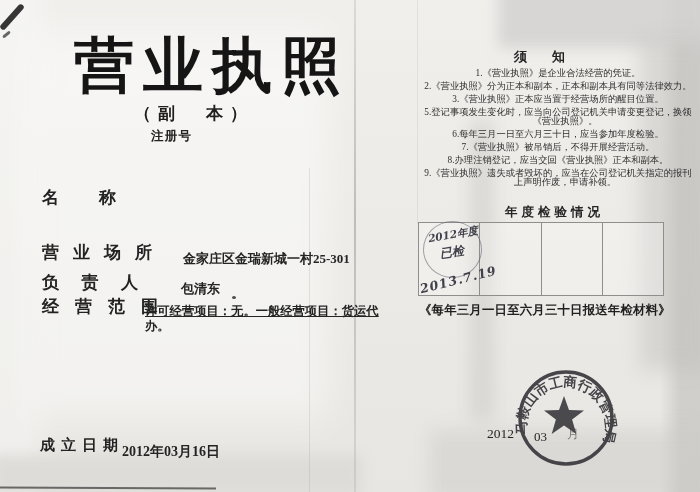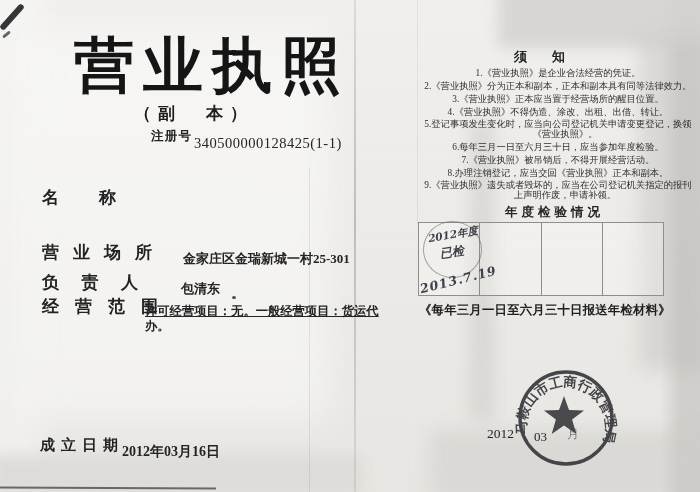--- a/index.html
+++ b/index.html
@@ -41,21 +41,20 @@
   <div class="abs" style="left:-4px;top:14px;width:32px;height:6px;background:#1b1b1b;border-radius:3px;transform:rotate(-48deg);opacity:.88;"></div>
   <div class="abs" style="left:2px;top:33px;width:9px;height:3px;background:#2a2a2a;border-radius:2px;transform:rotate(-40deg);opacity:.7;"></div>
   <div class="abs" style="left:0;top:487px;width:216px;height:2px;background:#4a4a4a;opacity:.8;transform:rotate(.2deg);"></div>
   <div class="abs" style="left:232px;top:296px;width:4px;height:3px;background:#222;border-radius:50%;opacity:.8;"></div>
 
   <div class="abs" style="left:134px;top:102px;font-size:17px;font-weight:bold;letter-spacing:7px;color:#1e1e1e;">（副　本）</div>
 
   <div class="abs" style="left:74px;top:36px;font-family:'Liberation Sans','DejaVu Sans',sans-serif;font-weight:bold;font-size:60px;line-height:1;letter-spacing:9px;color:#151515;">营业执照</div>
 
   <div class="abs label-just" style="left:151px;top:128px;width:40px;font-size:12.5px;letter-spacing:0;">注册号</div>
-  <div class="abs serifv" style="left:194px;top:135px;font-size:14.5px;letter-spacing:.5px;">340500000128425(1-1)</div>
 
   <div class="abs label-just" style="left:42px;top:186px;width:74px;font-size:17px;">名称</div>
 
   <div class="abs label-just" style="left:42px;top:241px;width:110px;font-size:17px;">营业场所</div>
   <div class="abs serifv" style="left:183px;top:250px;font-size:13px;font-weight:bold;">金家庄区金瑞新城一村25-301</div>
 
   <div class="abs label-just" style="left:42px;top:271px;width:96px;font-size:17px;">负责人</div>
   <div class="abs serifv" style="left:145px;top:280px;font-size:13px;font-weight:bold;margin-left:36px;">包清东</div>
 
   <div class="abs label-just" style="left:42px;top:295px;width:116px;font-size:17px;">经营范围</div>
@@ -64,21 +63,20 @@
 
   <div class="abs label-just" style="left:40px;top:436px;width:78px;font-size:15px;">成立日期</div>
   <div class="abs serifv" style="left:122px;top:443px;font-size:14px;font-weight:bold;">2012年03月16日</div>
 
   <div class="abs" style="left:514px;top:48px;font-size:13px;font-weight:bold;letter-spacing:6px;color:#222;font-family:'Liberation Sans','DejaVu Sans',sans-serif;">须　知</div>
 
   <div class="abs" style="left:424px;top:69px;width:268px;font-size:9.3px;line-height:1.04;color:#2e2e2e;text-align:center;">
     <div class="notice-item">1.《营业执照》是企业合法经营的凭证。</div>
     <div class="notice-item">2.《营业执照》分为正本和副本，正本和副本具有同等法律效力。</div>
     <div class="notice-item">3.《营业执照》正本应当置于经营场所的醒目位置。</div>
-    <div class="notice-item">4.《营业执照》不得伪造、涂改、出租、出借、转让。</div>
     <div class="notice-item">5.登记事项发生变化时，应当向公司登记机关申请变更登记，换领《营业执照》。</div>
     <div class="notice-item">6.每年三月一日至六月三十日，应当参加年度检验。</div>
     <div class="notice-item">7.《营业执照》被吊销后，不得开展经营活动。</div>
     <div class="notice-item">8.办理注销登记，应当交回《营业执照》正本和副本。</div>
     <div class="notice-item">9.《营业执照》遗失或者毁坏的，应当在公司登记机关指定的报刊上声明作废，申请补领。</div>
   </div>
 
   <div class="abs" style="left:505px;top:204px;font-size:12.5px;font-weight:bold;letter-spacing:4px;color:#252525;font-family:Liberation Sans, sans-serif;">年度检验情况</div>
 
   <div class="abs" style="left:418px;top:222px;width:244px;height:72px;border:1px solid #8f8e8c;display:flex;background:rgba(255,255,255,.25);">

